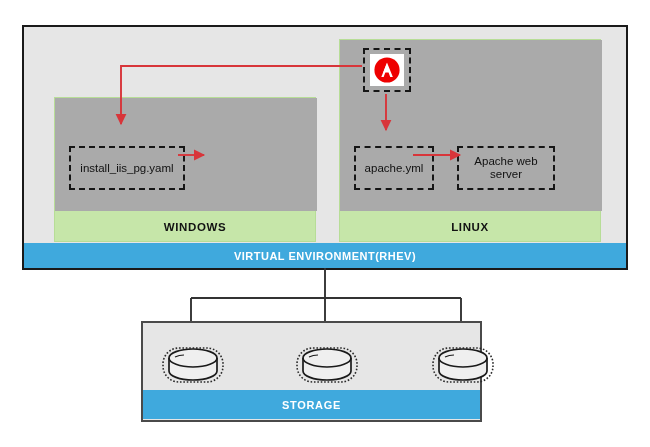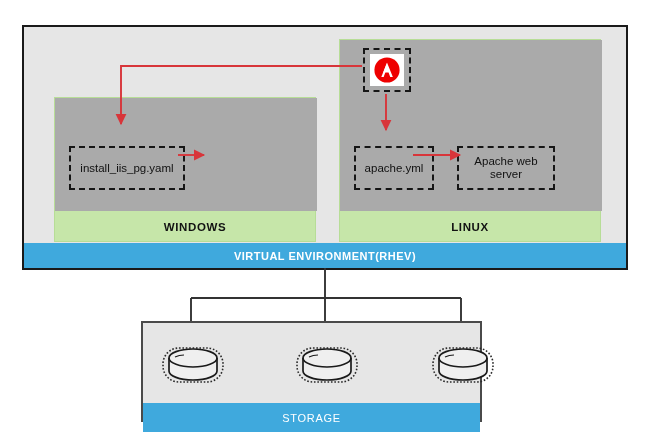--- a/index.html
+++ b/index.html
@@ -116,26 +116,26 @@
   }
 
   
   #storage-frame {
     left: 141px; top: 321px;
     width: 341px; height: 101px;
     border: 2px solid #4a4a4a;
     background: #e6e6e6;
   }
   #storage-band {
-    left: 0; top: 80px;
+    left: 0; top: 67px;
     width: 337px; height: 29px;
     background: #3fa9dd;
     color: #ffffff;
     font-size: 11px;
-    font-weight: normal;
+    font-weight: bold;
     letter-spacing: 0.7px;
     display: flex; align-items: center; justify-content: center;
   }
 
   
   #tree-wires {
     left: 0; top: 0;
     width: 650px; height: 447px;
     pointer-events: none;
   }

